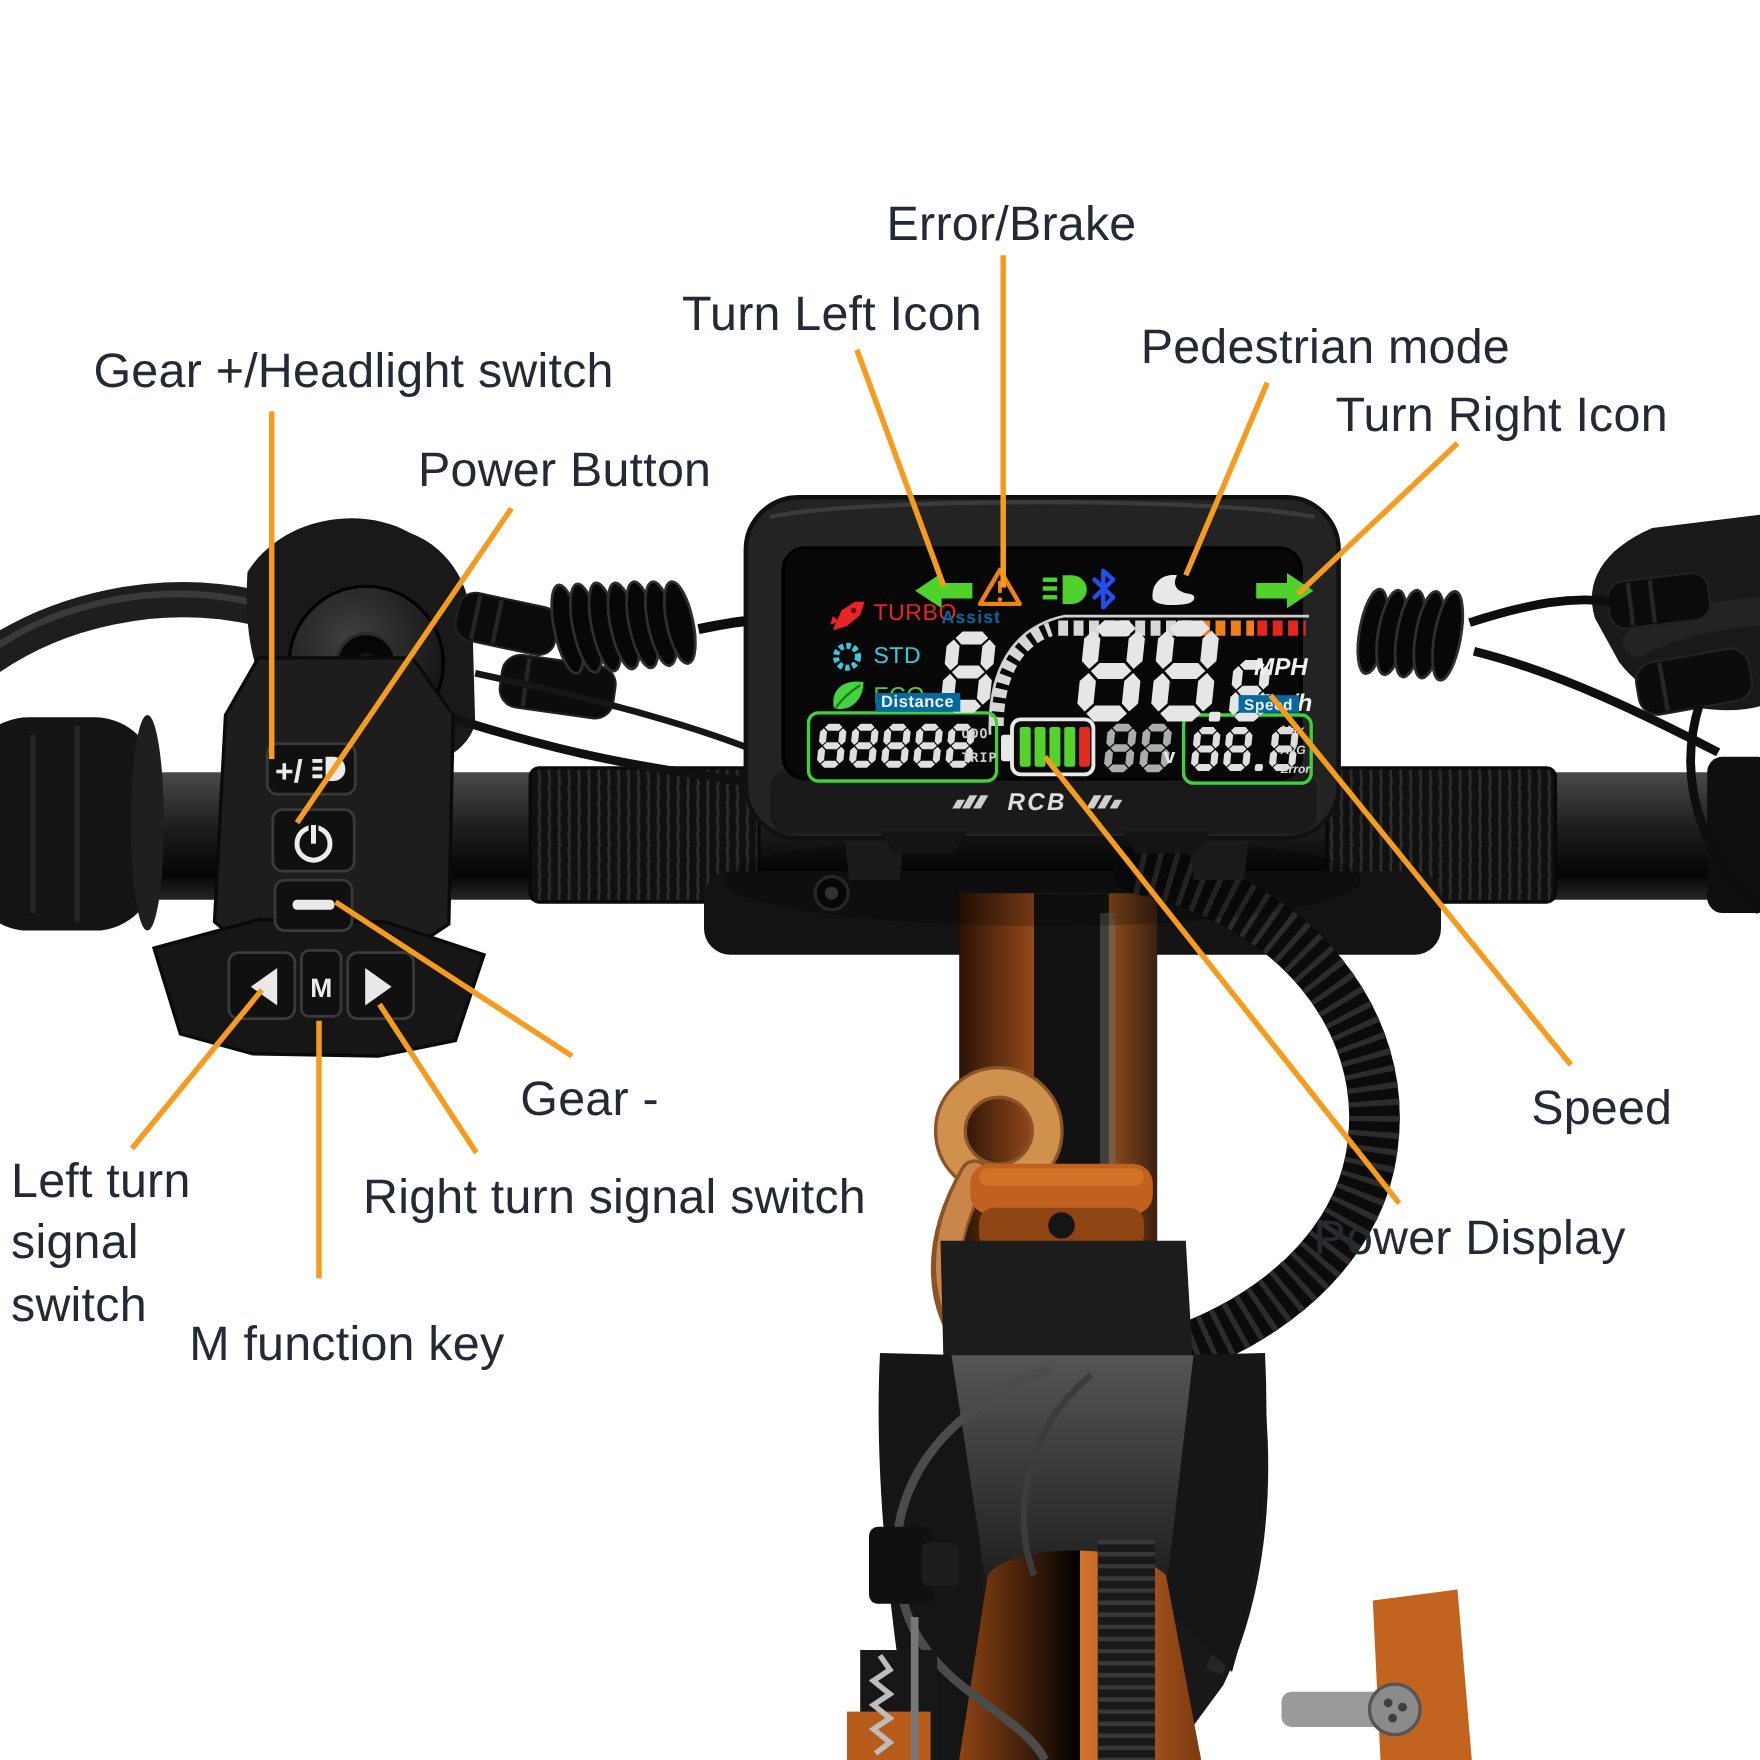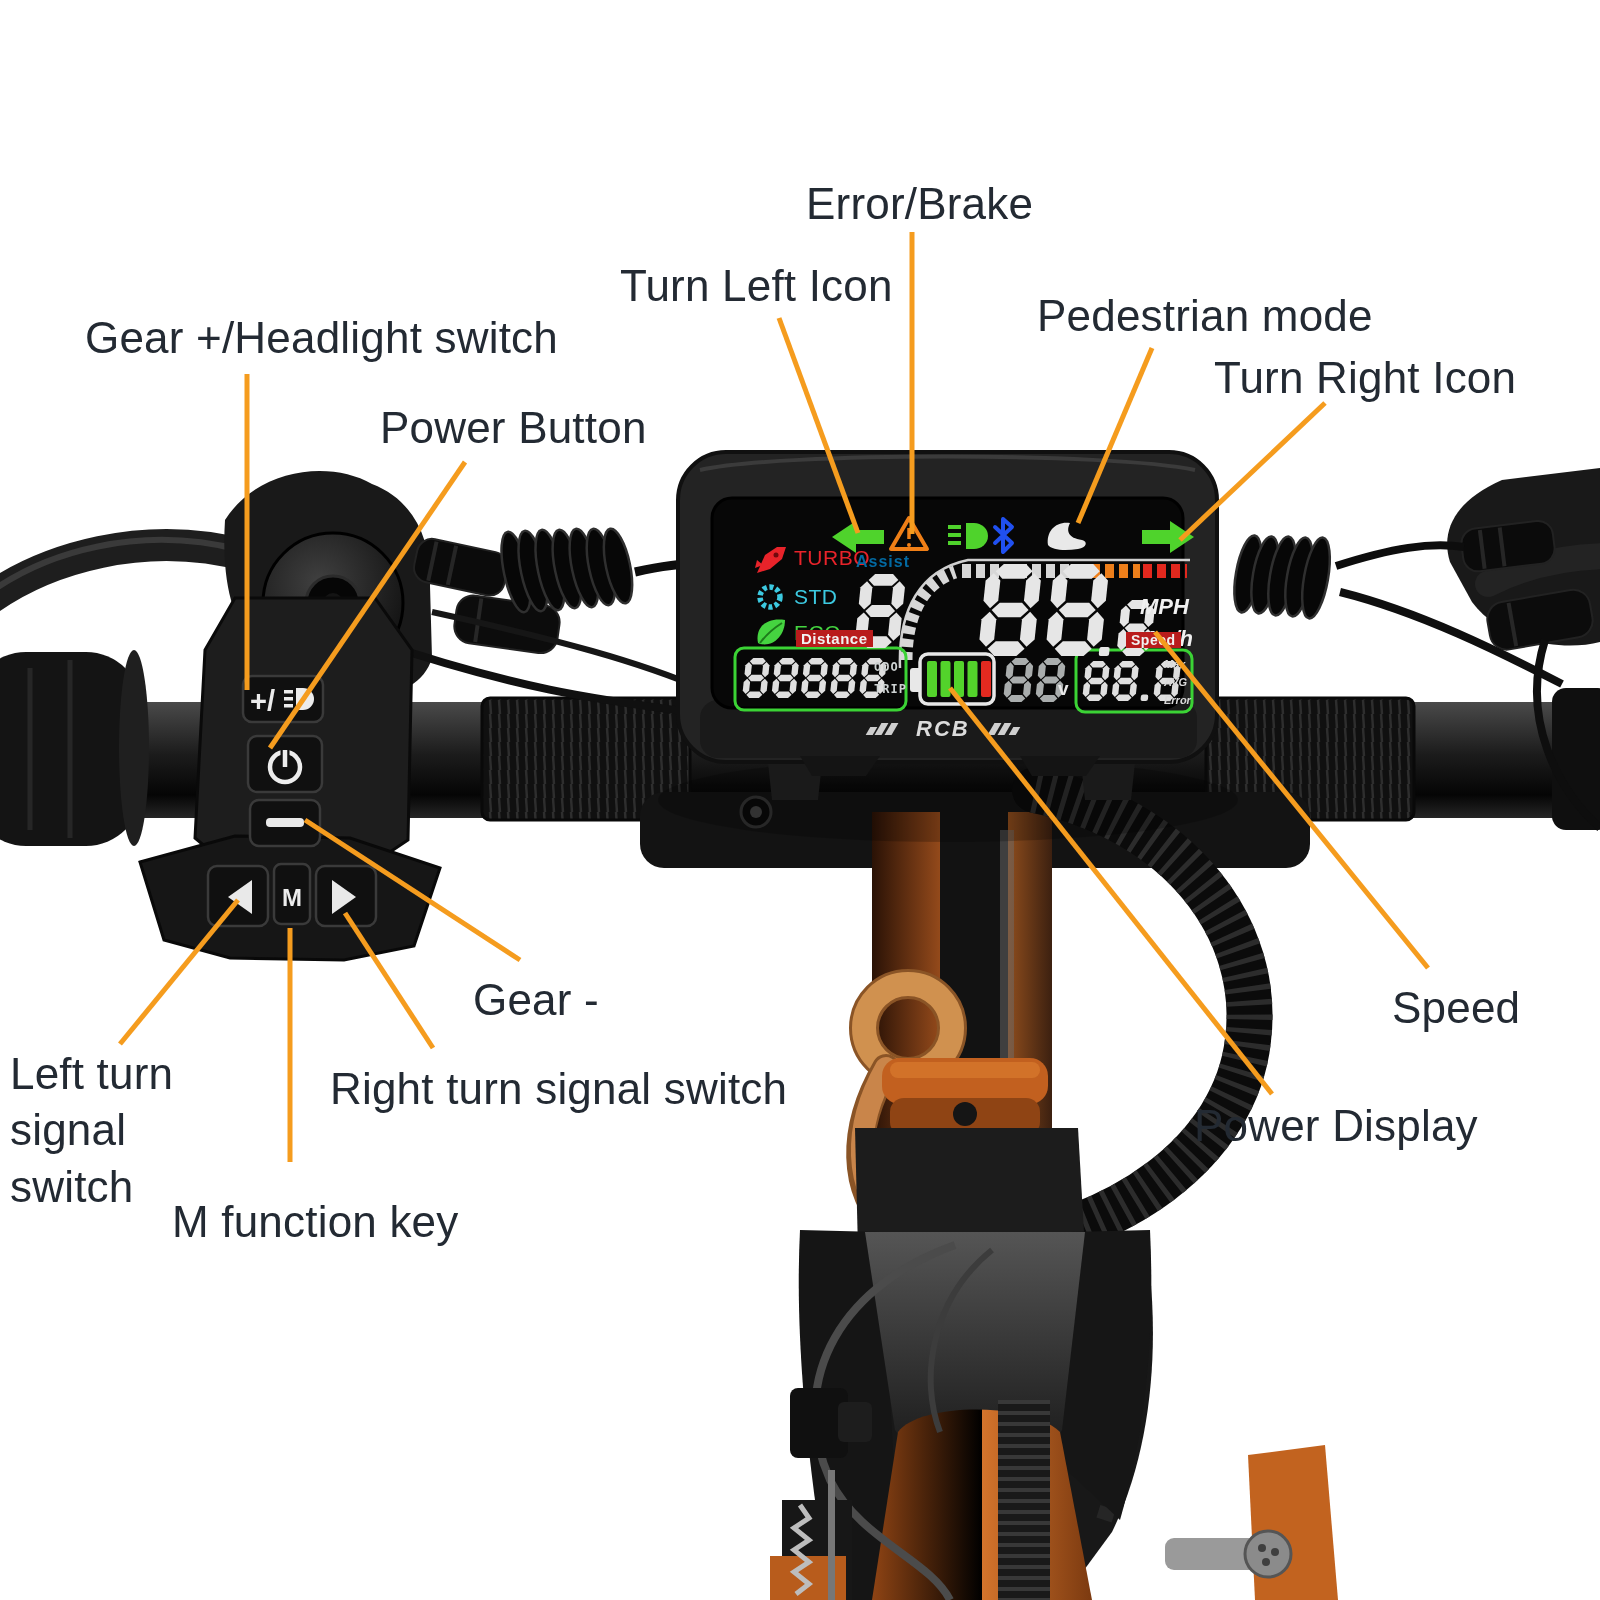--- a/index.html
+++ b/index.html
@@ -8,21 +8,21 @@
   #stage svg.layer{position:absolute;left:0;top:0}
   .callout{position:absolute;font-size:44px;color:#232a33;letter-spacing:.2px;
            white-space:pre-line;line-height:1.28;z-index:6}
   .c-center{}
   
   .ov{position:absolute;z-index:4}
   .mode-row{display:flex;align-items:flex-end;gap:8px;font-weight:normal;font-size:21px;letter-spacing:.5px}
   .turbo{color:#e8232a}.std{color:#3cc9e0}.eco{color:#45d440}
   .assist-lab{font-size:16px;font-weight:bold;color:#0369a1;letter-spacing:1px}
   .unit{font-size:22px;font-weight:bold;font-style:italic;color:#f0f0f0}
-  .boxlab{font-size:15px;font-weight:bold;color:#f2f2f2;background:#b91c1c;padding:0 5px;letter-spacing:.5px}
+  .boxlab{font-size:15px;font-weight:bold;color:#f2f2f2;background:#0369a1;padding:0 5px;letter-spacing:.5px}
   .boxlab.small{font-size:14px}
   .tiny{font-size:12px;font-weight:bold;color:#cdd2d2;font-family:"DejaVu Sans Mono",monospace;letter-spacing:1px}
   .stat{font-size:11px;font-weight:bold;font-style:italic;color:#d9d9d9}
   .volt-u{font-size:19px;font-weight:bold;color:#e9e9e9}
   .seg{position:absolute;z-index:4}
   .brand{position:absolute;z-index:4;display:flex;align-items:center;gap:21px;
          color:#dcdcdc;font-weight:bold;font-style:italic;font-size:22px;letter-spacing:2px}
   .brand .stripes{display:flex;gap:3px}
   .brand .stripes i{display:block;width:7px;height:12px;background:#cfcfcf;transform:skewX(-30deg)}
   .brand .stripes.l i:nth-child(1){height:8px;margin-top:4px}

